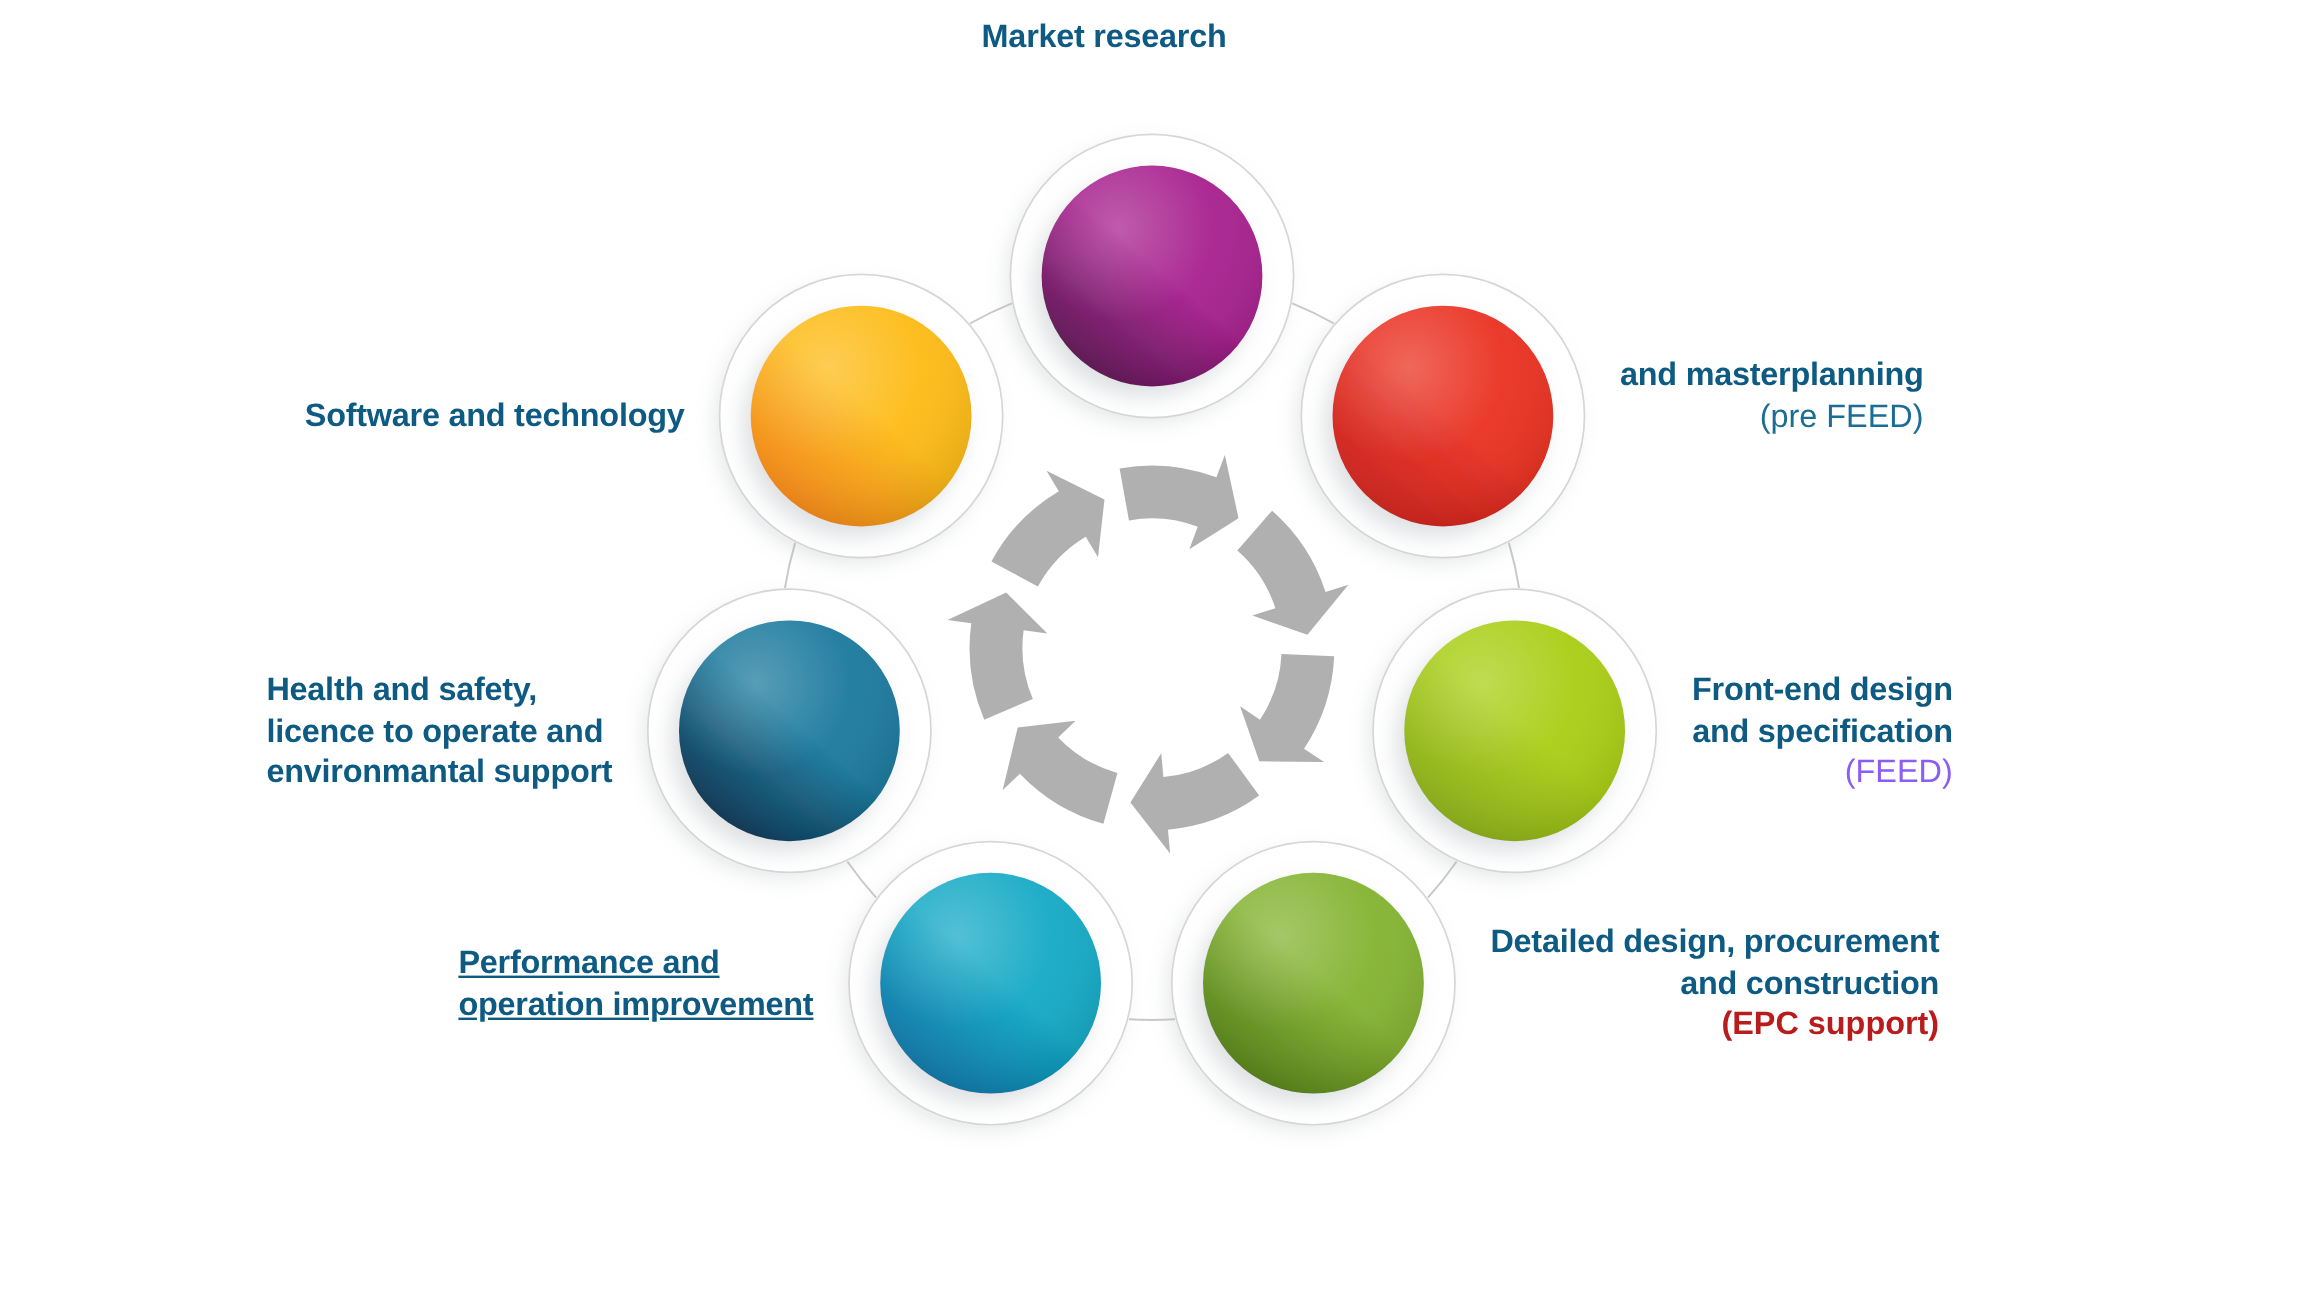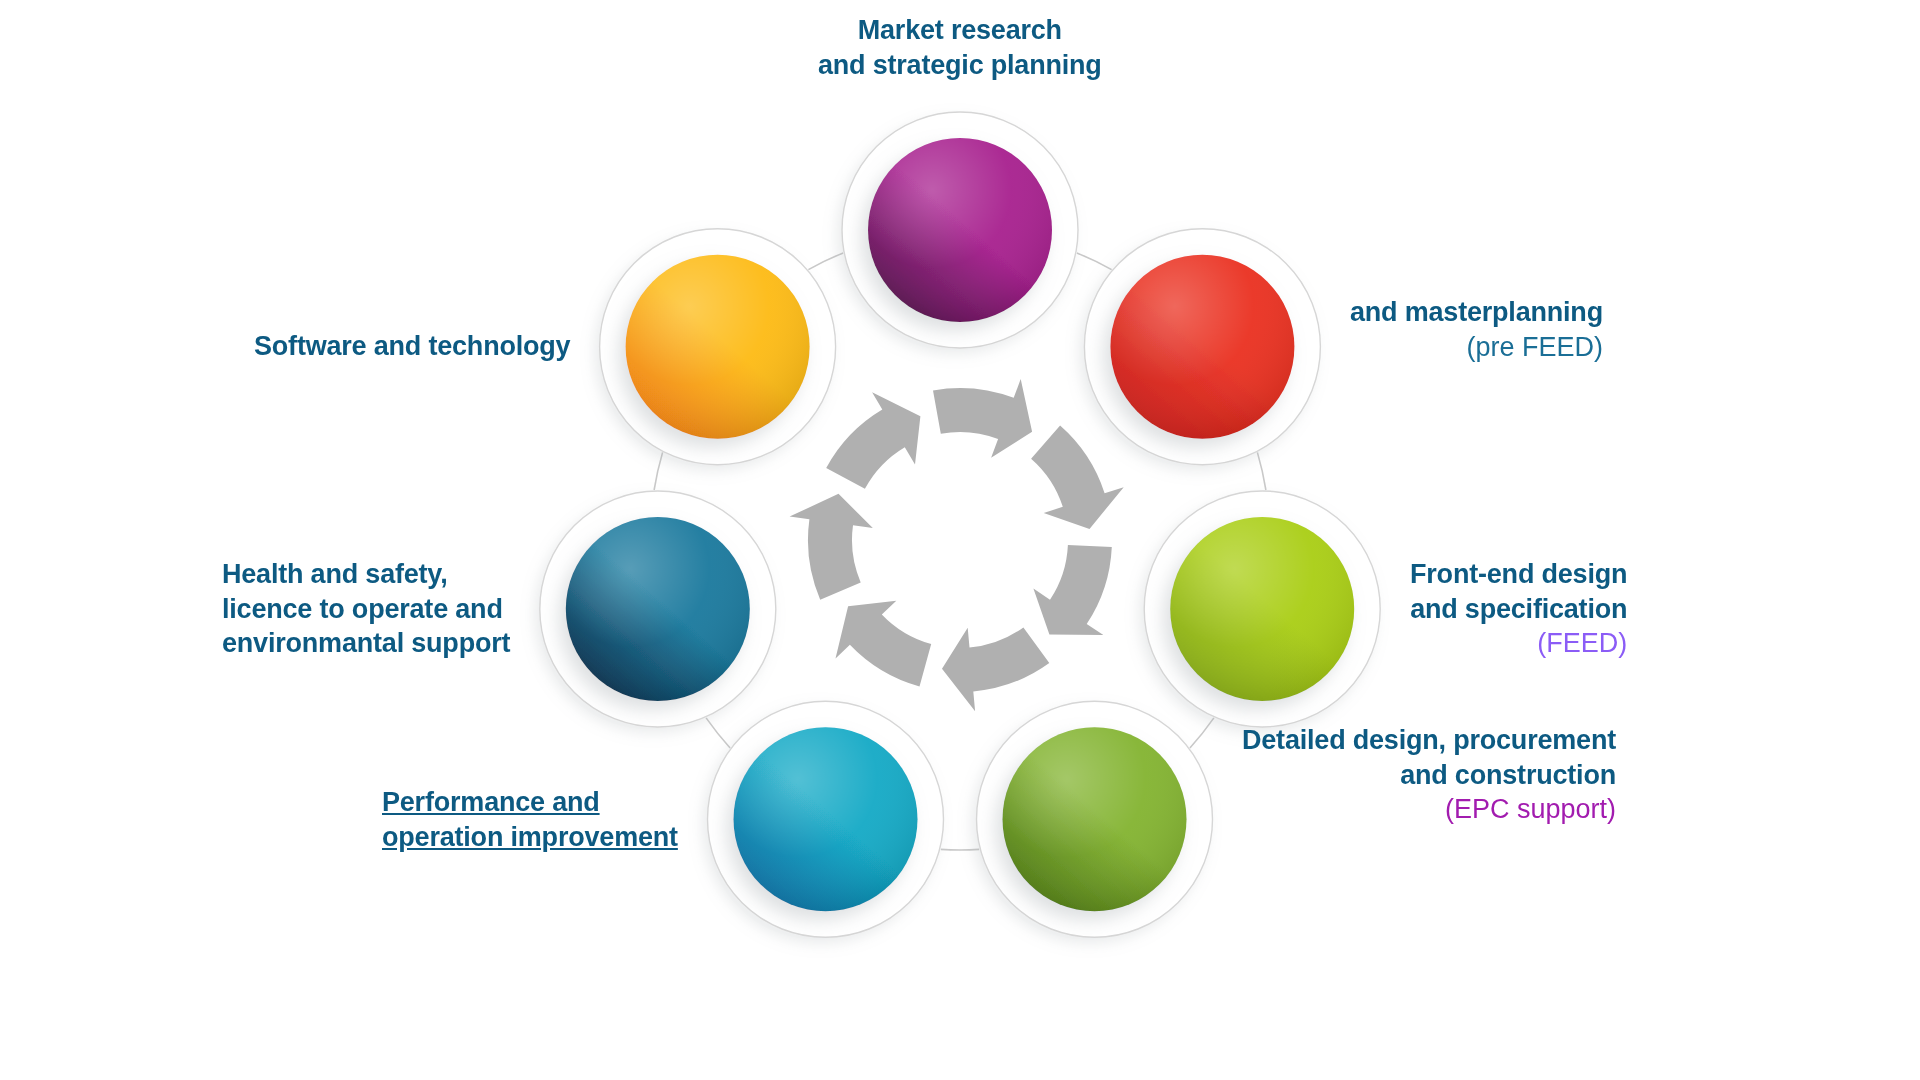--- a/index.html
+++ b/index.html
@@ -155,35 +155,34 @@
           <circle cx="717.6" cy="346.7" r="118" fill="#ffffff" stroke="#d6d6d6" stroke-width="1.4" filter="url(#ringShadow)"></circle>
           <circle cx="717.6" cy="346.7" r="92" fill="url(#grad-software-technology)" filter="url(#nodeShadow)"></circle>
           <circle cx="717.6" cy="346.7" r="92" fill="url(#innerSheen)"></circle>
         </g>
       </g>
   </svg>
 
   <div id="labels">
       <div class="label lbl-center" style="left: 818px; top: 13px;">
         <span class="ln">Market research</span>
-        <span class="ln">and strategic planning</span>
       </div>
       <div class="label lbl-left" style="left: 1350px; top: 295px;">
         <span class="ln">and masterplanning</span>
         <span class="sub" style="color: rgb(26, 110, 150);">(pre FEED)</span>
       </div>
       <div class="label lbl-left" style="left: 1410px; top: 557px;">
         <span class="ln">Front-end design</span>
         <span class="ln">and specification</span>
         <span class="sub" style="color: #8b5cf6;">(FEED)</span>
       </div>
-      <div class="label lbl-left" style="left: 1242px; top: 723px;">
+      <div class="label lbl-left" style="left: 1242px; top: 767px;">
         <span class="ln">Detailed design, procurement</span>
         <span class="ln">and construction</span>
-        <span class="sub" style="color: #a21caf;">(EPC support)</span>
+        <span class="sub" style="color: #b91c1c; font-weight: bold;">(EPC support)</span>
       </div>
       <div class="label lbl-right" style="left: 382px; top: 785px; text-decoration: underline;">
         <span class="ln">Performance and</span>
         <span class="ln">operation improvement</span>
       </div>
       <div class="label lbl-right" style="left: 222px; top: 557px;">
         <span class="ln">Health and safety,</span>
         <span class="ln">licence to operate and</span>
         <span class="ln">environmantal support</span>
       </div>

